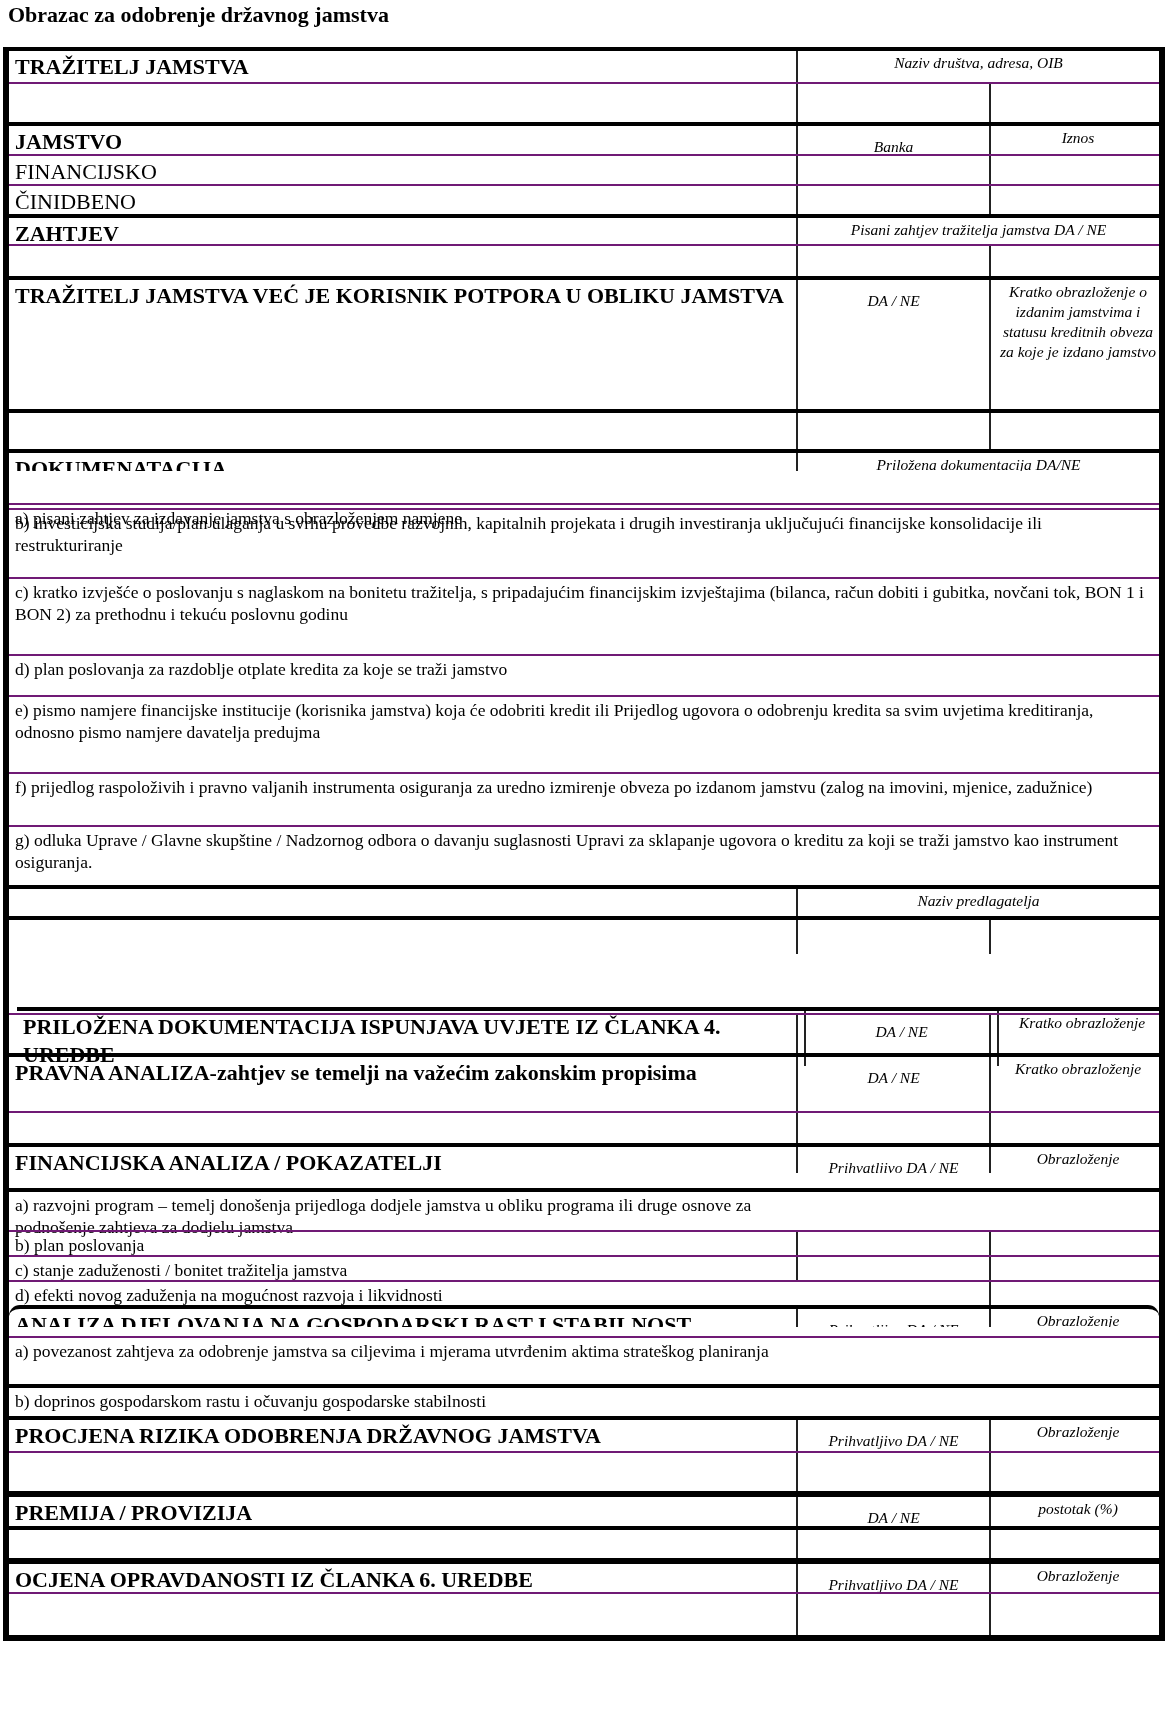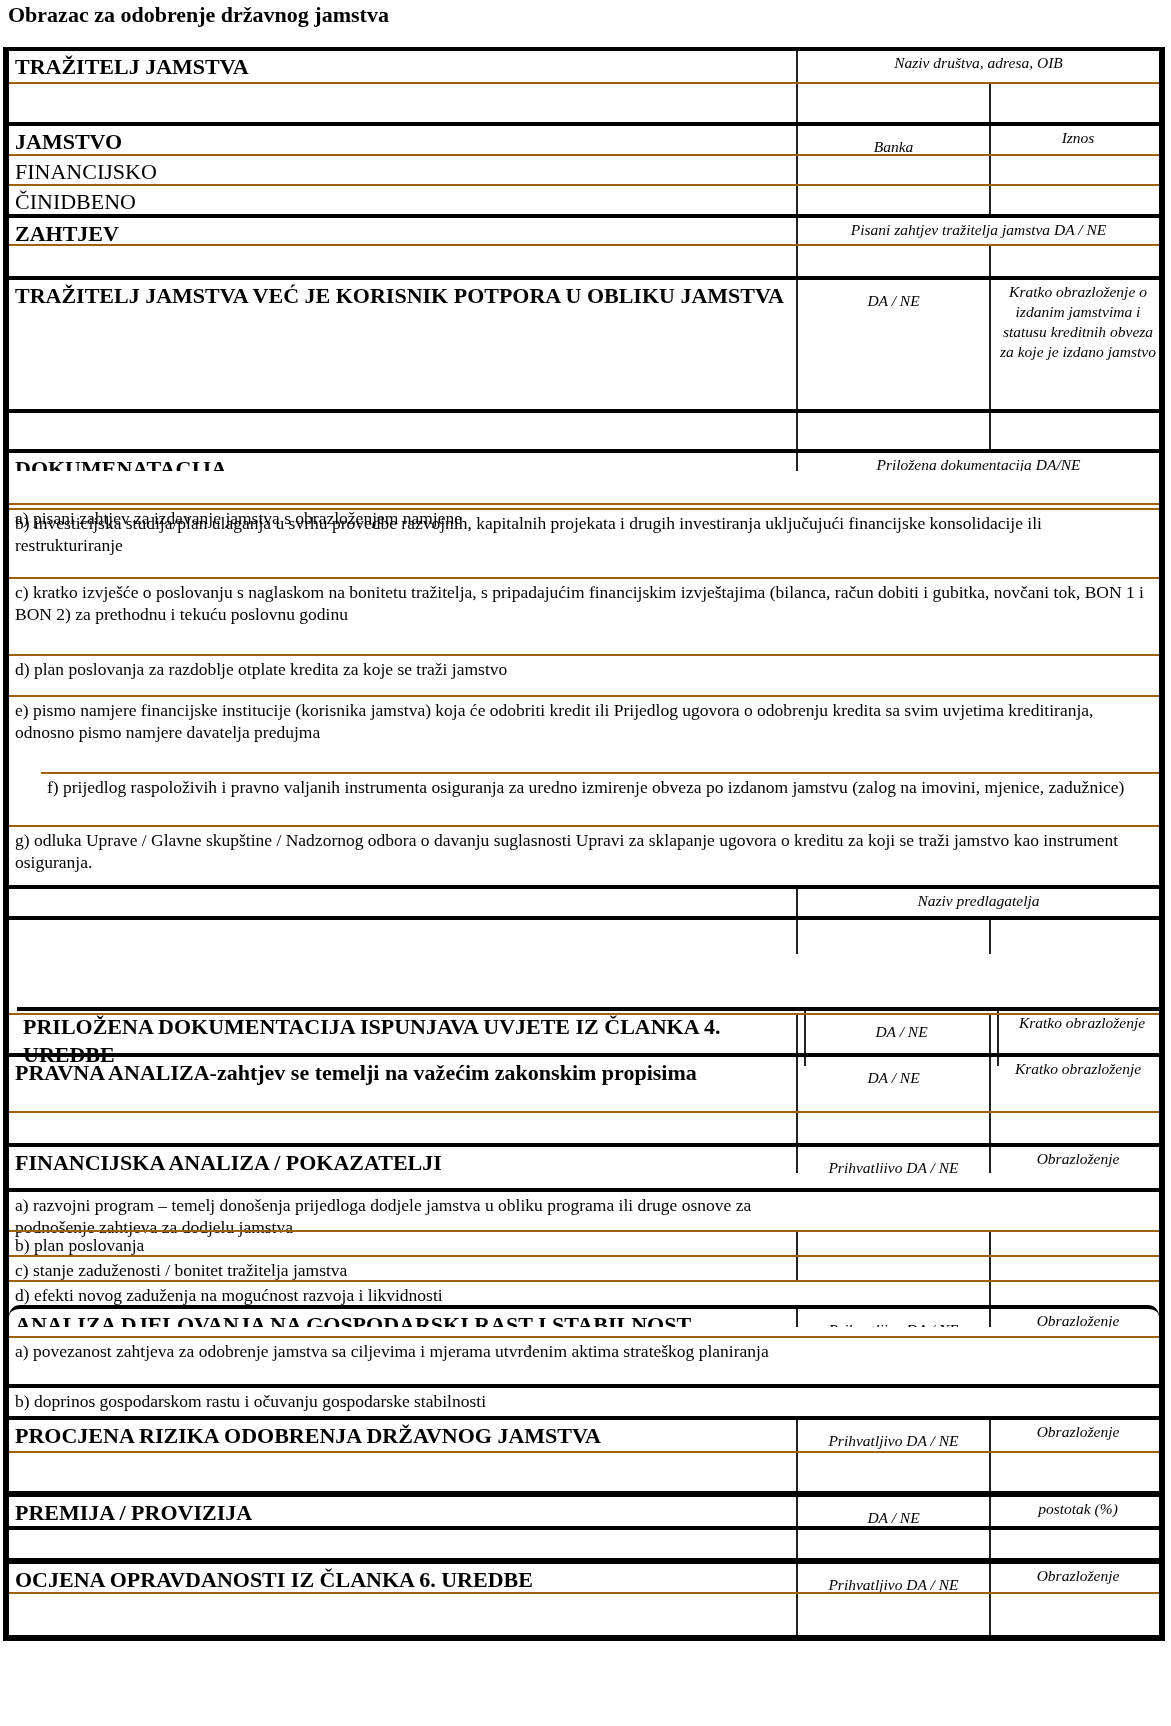--- a/index.html
+++ b/index.html
@@ -1,21 +1,21 @@
 <!DOCTYPE html>
 <html><head>
 <meta charset="utf-8">
 <style>
   html, body { margin:0; padding:0; background:#ffffff; }
   body { width:1171px; height:1726px; position:relative; font-family:"Liberation Serif", serif; color:#000; overflow:hidden; }
   .title { position:absolute; left:8px; top:2px; font-size:22px; font-weight:bold; }
   .form { position:absolute; left:3px; top:47px; width:1162px; height:1636px; border-left:6px solid #000; border-right:6px solid #000; box-sizing:border-box; }
   .row { position:absolute; left:0; right:0; box-sizing:border-box; }
   .thick-top { border-top:4px solid #000; }
-  .thin-top { border-top:2px solid #a16207; }
+  .thin-top { border-top:2px solid #701a75; }
   .bottom-thick { border-bottom:6px solid #000; }
   .cell { position:absolute; top:0; bottom:0; box-sizing:border-box; overflow:hidden; }
   .c-label { left:0; width:787px; padding:2px 6px; }
   .c-full { left:0; right:0; padding:2px 6px; }
   .c-mid { left:787px; width:193px; border-left:2px solid #222; text-align:center; padding-top:11px; }
   .c-right { left:980px; right:0; border-left:2px solid #222; text-align:center; padding:2px 2px 0 8px; }
   .c-wide { left:787px; right:0; border-left:2px solid #222; text-align:center; padding-top:2px; }
   .h { font-size:22px; font-weight:bold; line-height:28px; }
   .hn { font-size:22px; line-height:28px; }
   .t { font-size:17.5px; line-height:22px; }
@@ -87,21 +87,21 @@
   </div>
   <div class="row thin-top" style="top:530px;height:77px;">
     <div class="cell c-full t">c) kratko izvješće o poslovanju s naglaskom na bonitetu tražitelja, s pripadajućim financijskim izvještajima (bilanca, račun dobiti i gubitka, novčani tok, BON 1 i BON 2) za prethodnu i tekuću poslovnu godinu</div>
   </div>
   <div class="row thin-top" style="top:607px;height:41px;">
     <div class="cell c-full t">d) plan poslovanja za razdoblje otplate kredita za koje se traži jamstvo</div>
   </div>
   <div class="row thin-top" style="top:648px;height:77px;">
     <div class="cell c-full t">e) pismo namjere financijske institucije (korisnika jamstva) koja će odobriti kredit ili Prijedlog ugovora o odobrenju kredita sa svim uvjetima kreditiranja, odnosno pismo namjere davatelja predujma</div>
   </div>
-  <div class="row thin-top" style="top:725px;height:40px;margin-left:32px;">
+  <div class="row thin-top" style="top:725px;height:40px;">
     <div class="cell c-full t">f) prijedlog raspoloživih i pravno valjanih instrumenta osiguranja za uredno izmirenje obveza po izdanom jamstvu (zalog na imovini, mjenice, zadužnice)</div>
   </div>
   <div class="row thin-top" style="top:778px;height:60px;">
     <div class="cell c-full t">g) odluka Uprave / Glavne skupštine / Nadzornog odbora o davanju suglasnosti Upravi za sklapanje ugovora o kreditu za koji se traži jamstvo kao instrument osiguranja.</div>
   </div>
 
   <div class="row thick-top" style="top:838px;height:31px;">
     <div class="cell c-wide i">Naziv predlagatelja</div>
   </div>
   <div class="row thick-top" style="top:869px;height:38px;">

